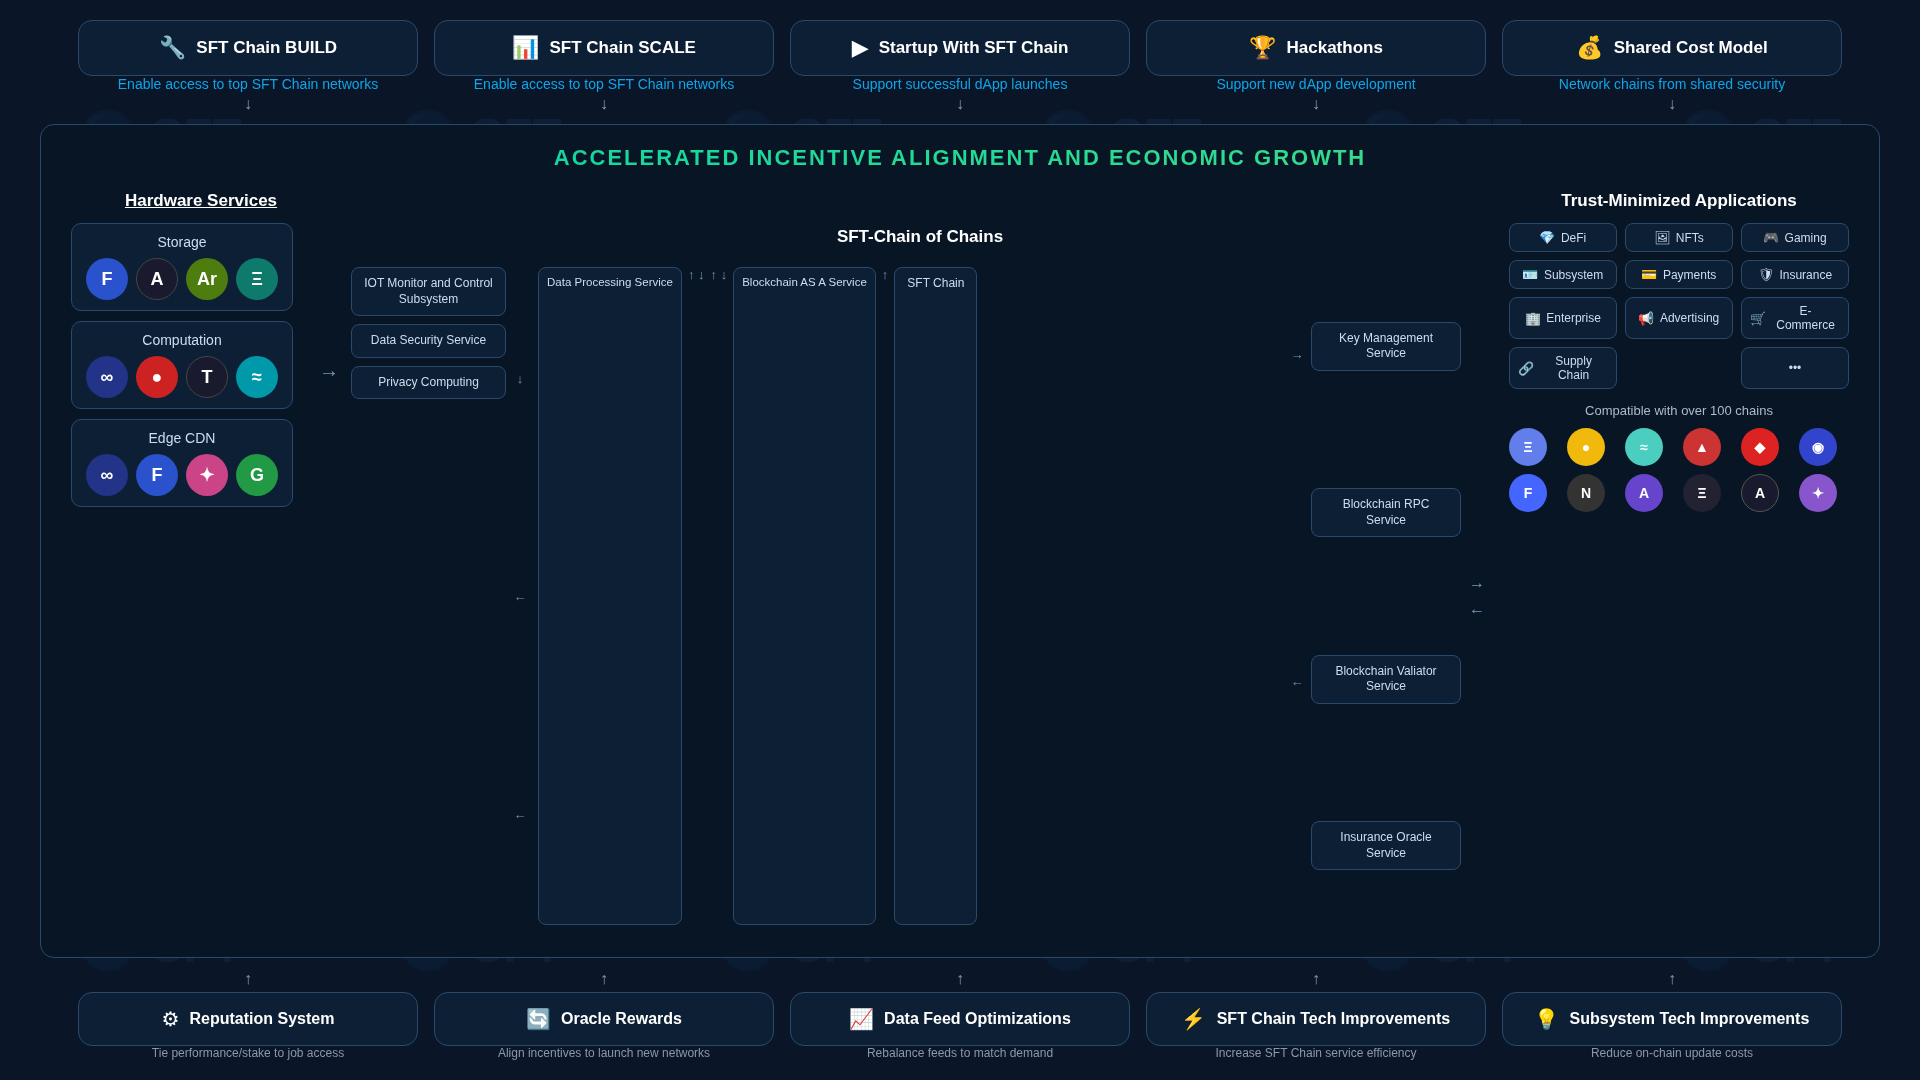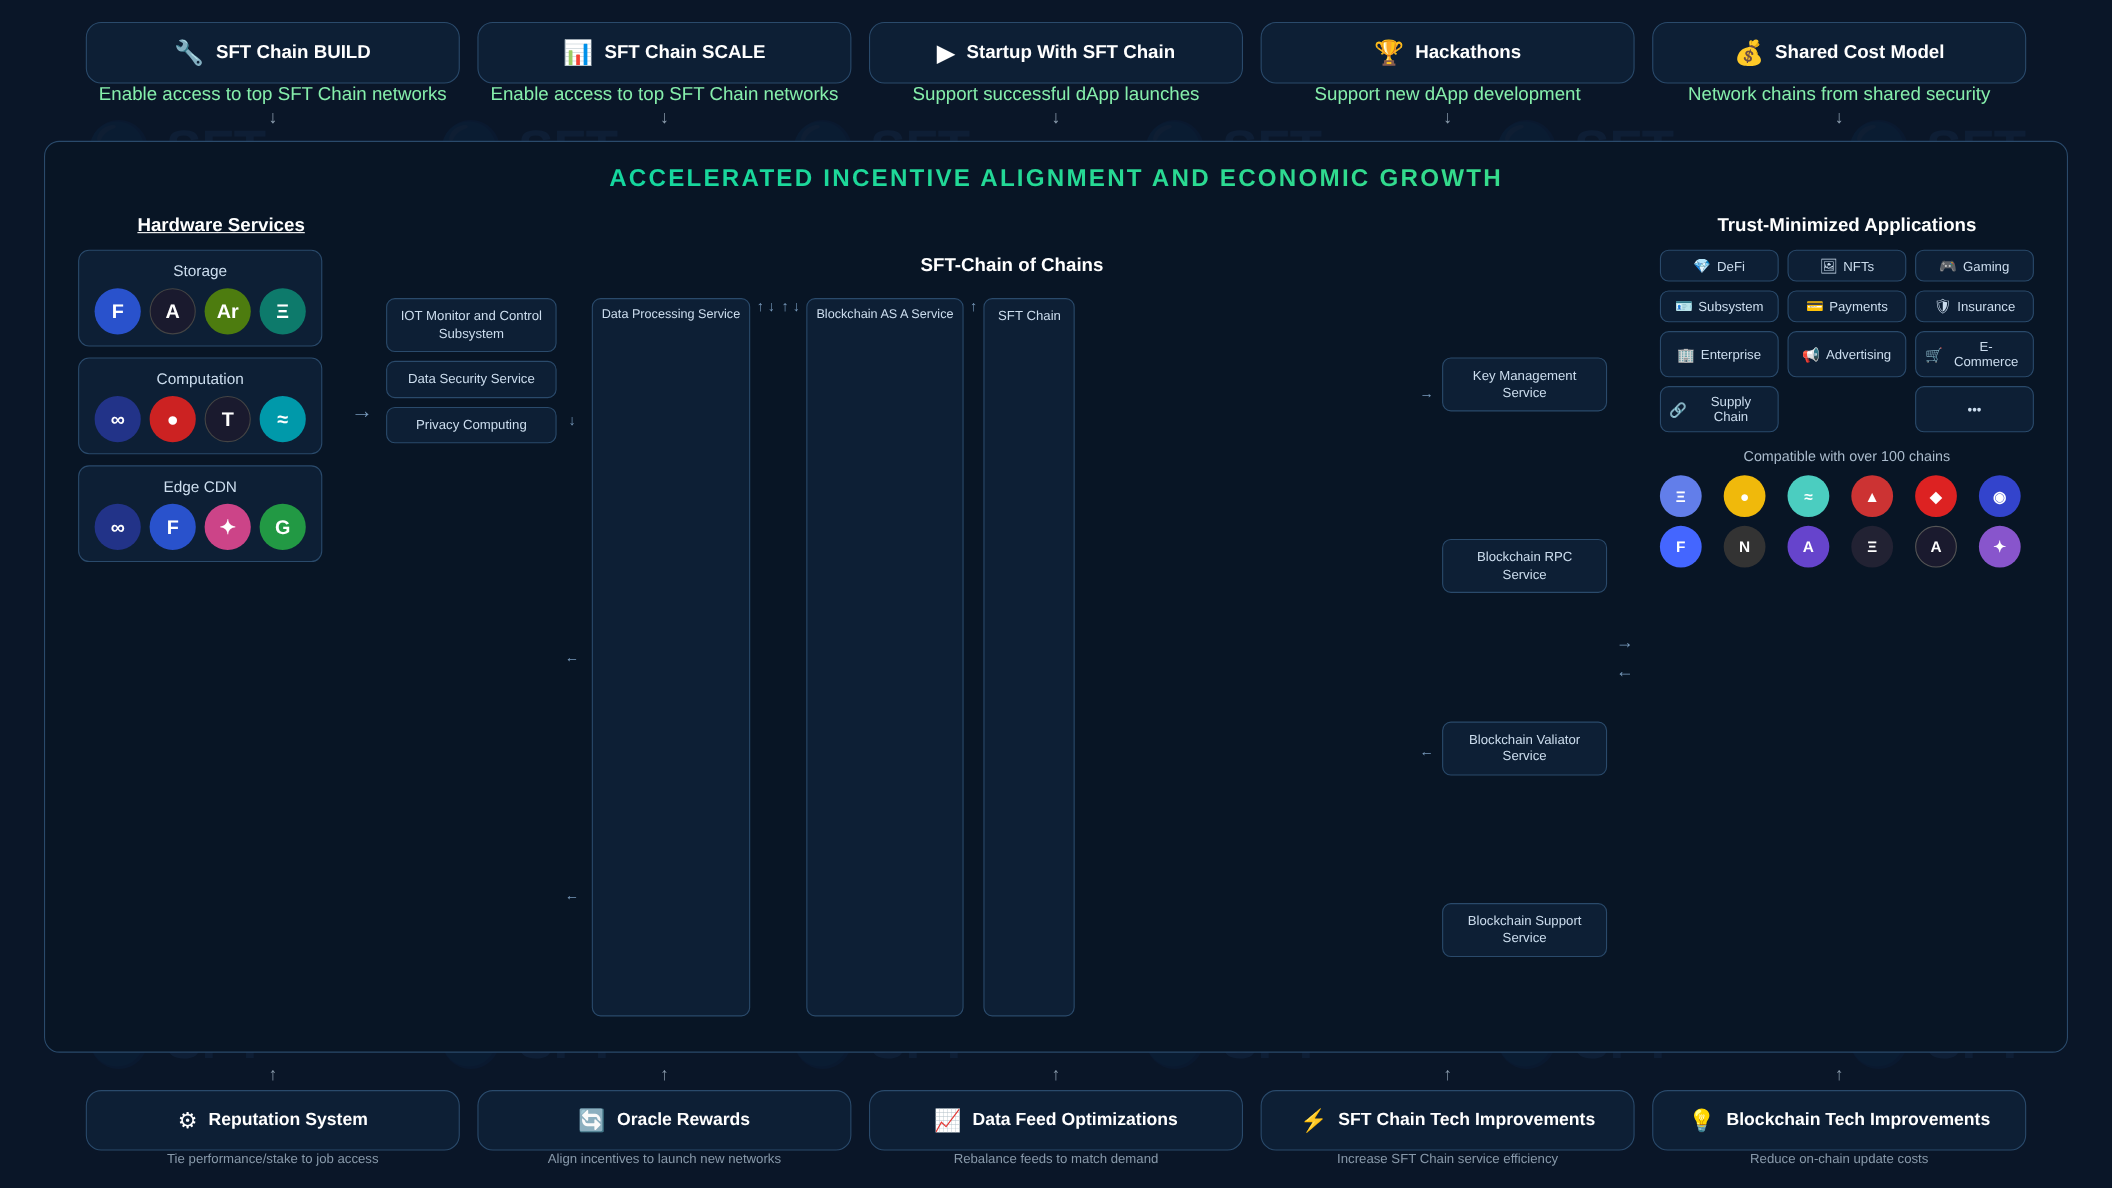--- a/index.html
+++ b/index.html
@@ -75,22 +75,22 @@
       font-size: 17px;
       font-weight: 600;
       color: #ffffff;
     }
 
     .top-card-icon {
       font-size: 22px;
     }
 
     .top-card-desc {
-      font-size: 17px;
-      color: #86efac;
+      font-size: 14px;
+      color: #0ea5e9;
       text-align: center;
     }
 
     .arrow-down {
       text-align: center;
       color: #8899aa;
       font-size: 16px;
       margin: 4px 0;
       line-height: 1;
     }
@@ -562,21 +562,21 @@
             <div class="chain-box">
               <span>Key Management Service</span>
             </div>
             <div class="chain-box">
               <span>Blockchain RPC Service</span>
             </div>
             <div class="chain-box">
               <span>Blockchain Valiator Service</span>
             </div>
             <div class="chain-box">
-              <span>Blockchain Support Service</span>
+              <span>Insurance Oracle Service</span>
             </div>
           </div>
 
           <div style="display:flex;flex-direction:column;justify-content:center;align-items:center;width:24px;flex-shrink:0;gap:8px;">
             <span style="color:#7799bb;font-size:16px;">→</span>
             <span style="color:#7799bb;font-size:16px;">←</span>
           </div>
         </div>
       </div>
 
@@ -694,21 +694,21 @@
         </div>
       </div>
       <div class="bottom-card-desc">Increase SFT Chain service efficiency</div>
     </div>
 
     <div style="display:flex;flex-direction:column;align-items:center;">
       <div class="arrow-up">↑</div>
       <div class="bottom-card">
         <div class="bottom-card-inner">
           <span style="font-size:20px;">💡</span>
-          <span class="bottom-card-title">Blockchain Tech Improvements</span>
+          <span class="bottom-card-title">Subsystem Tech Improvements</span>
         </div>
       </div>
       <div class="bottom-card-desc">Reduce on-chain update costs</div>
     </div>
 
   </div>
 
 </div>
 
 </body></html>

